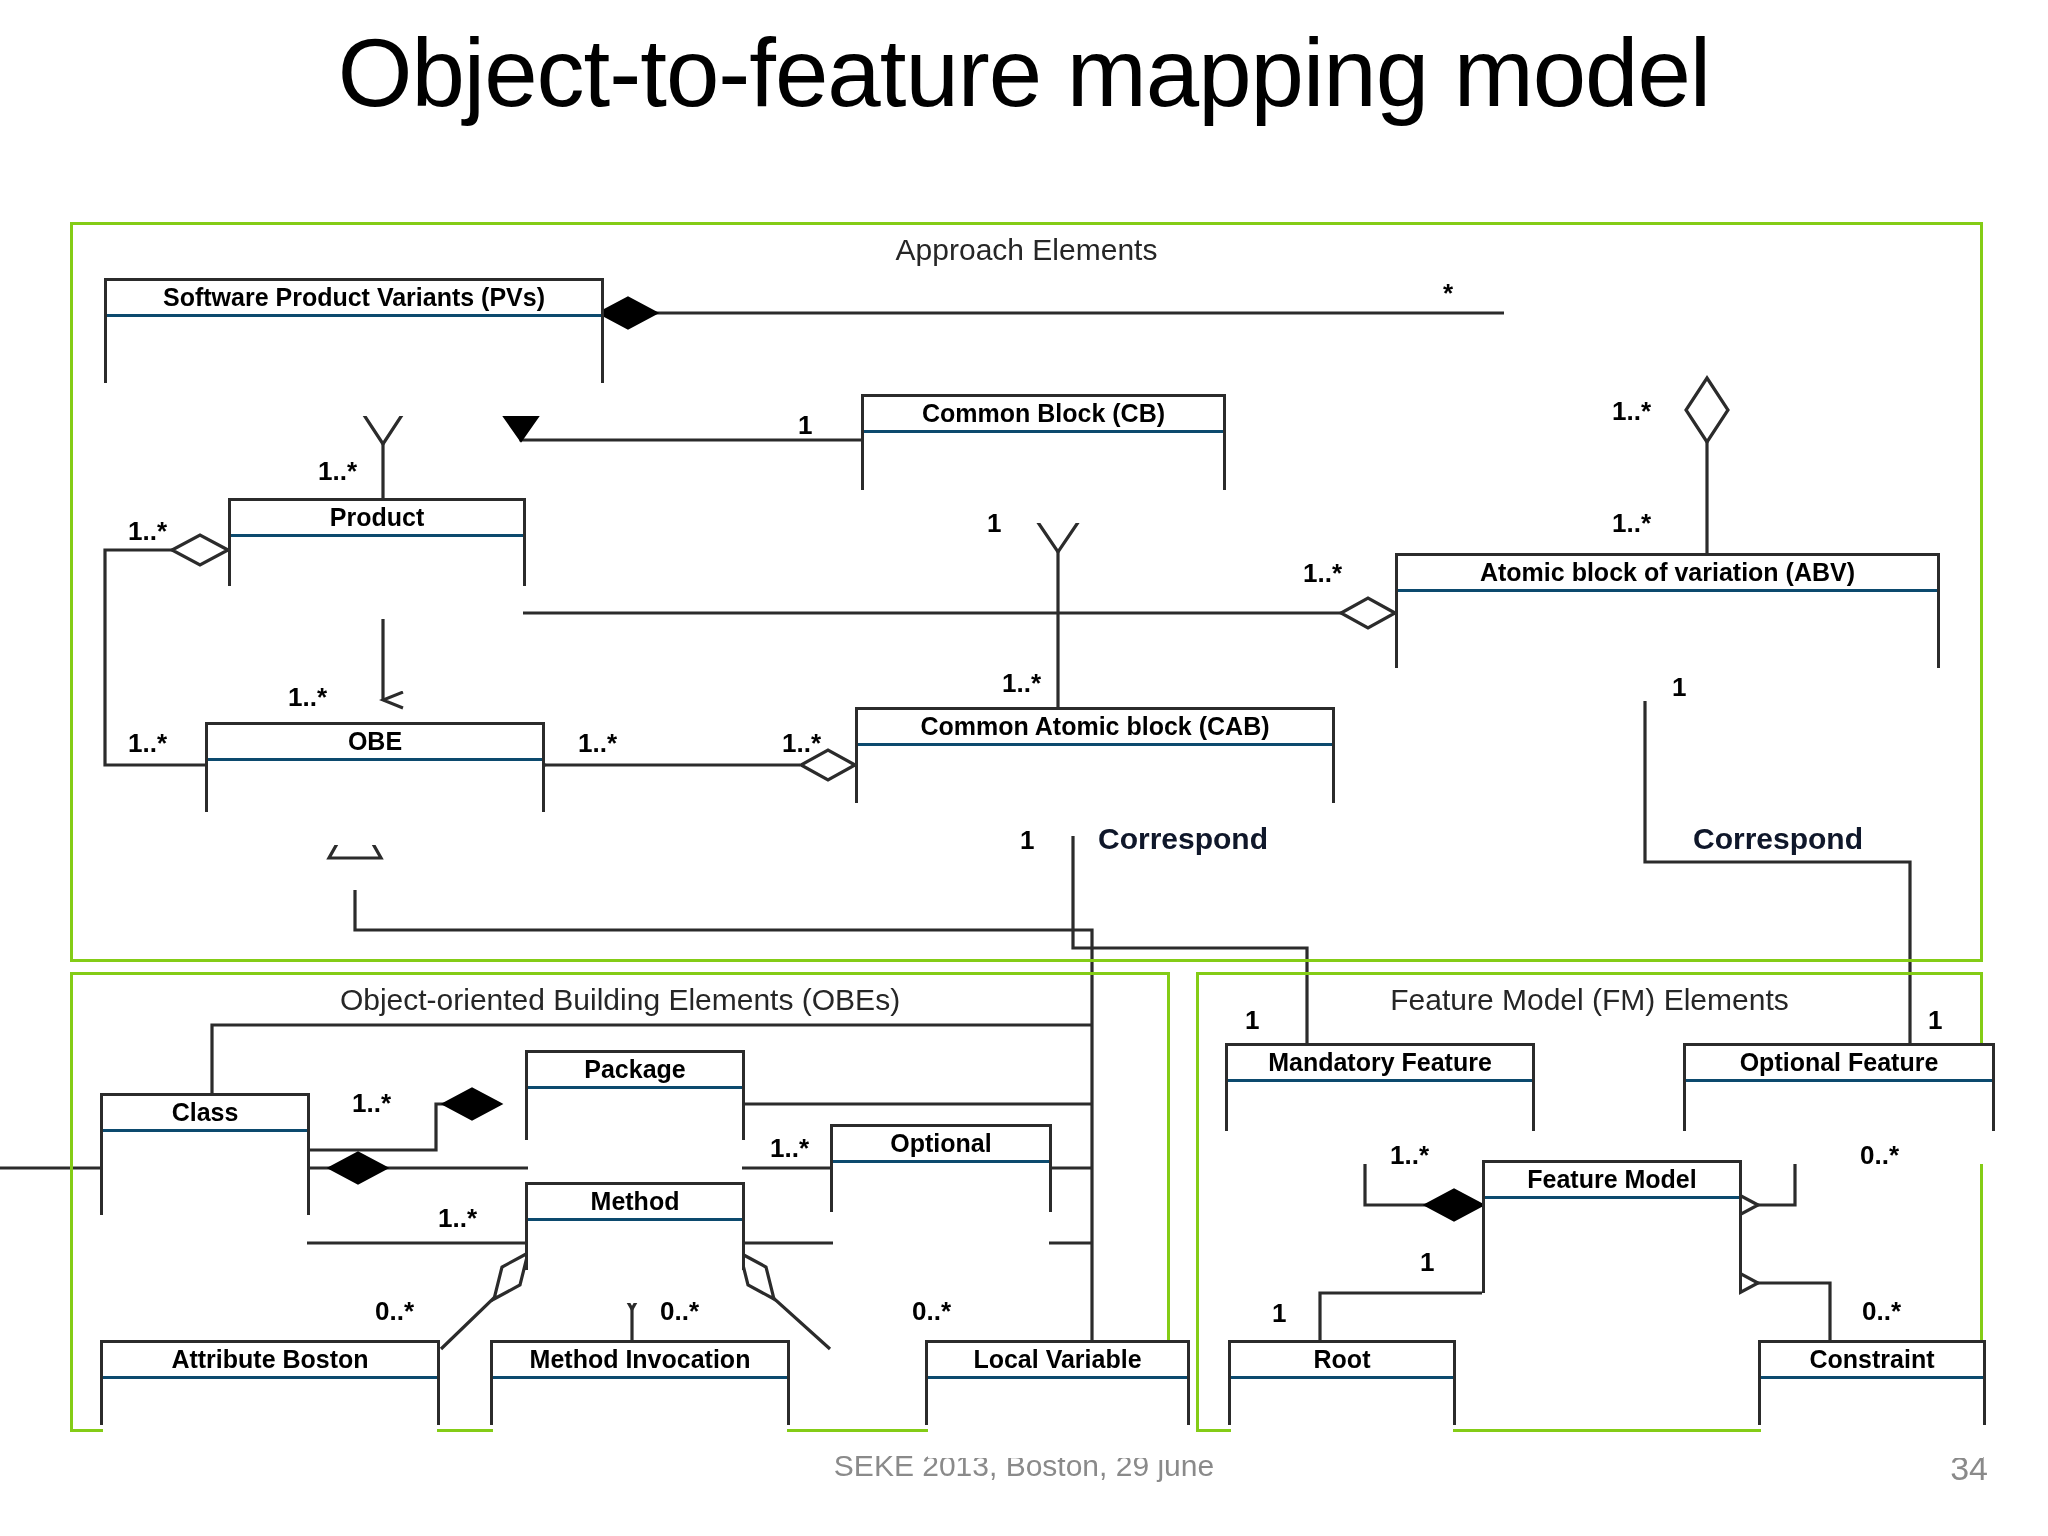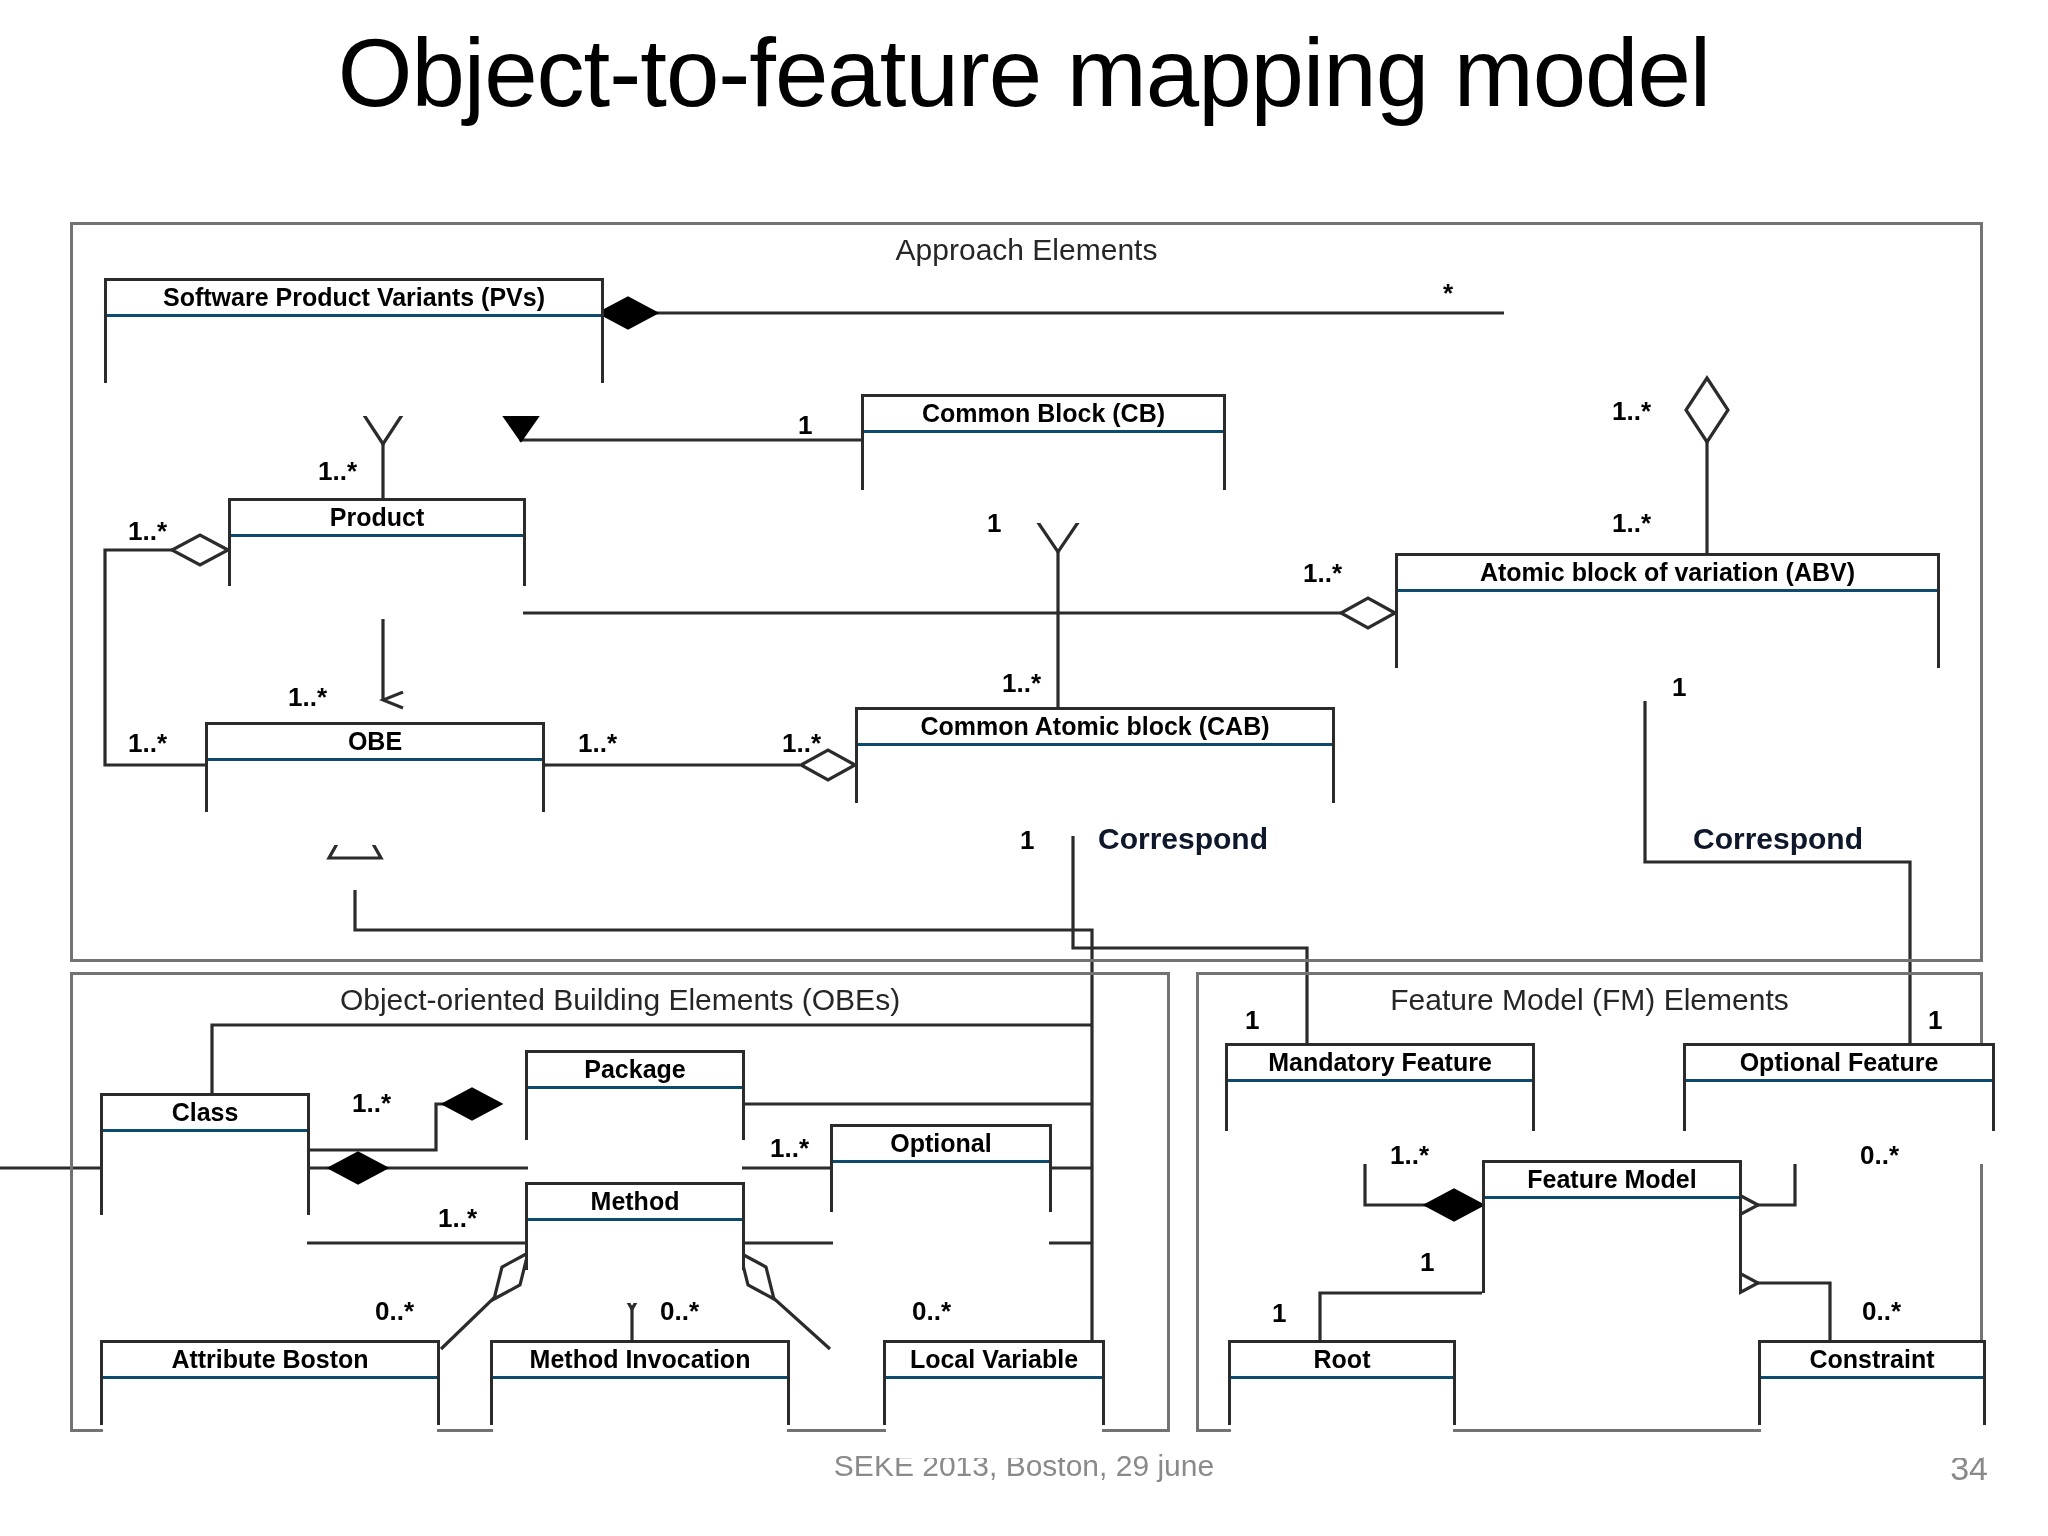--- a/index.html
+++ b/index.html
@@ -42,21 +42,21 @@
     position: absolute;
     left: 0;
     top: 0;
     width: 2048px;
     height: 1536px;
   }
 
   
   .panel {
     position: absolute;
-    border: 3px solid #737373;
+    border: 3px solid #84cc16;
     background: transparent;
     box-sizing: border-box;
   }
   .panel-title {
     position: absolute;
     top: 8px;
     left: 0;
     width: 100%;
     text-align: center;
     font-size: 30px;
@@ -292,21 +292,21 @@
   <div class="uml-class" style="left:100px; top:1340px; width:340px; height:85px;">
     <span class="cls-name">Attribute Boston</span>
     <span class="cls-body"></span>
   </div>
 
   <div class="uml-class" style="left:490px; top:1340px; width:300px; height:85px;">
     <span class="cls-name">Method Invocation</span>
     <span class="cls-body"></span>
   </div>
 
-  <div class="uml-class" style="left:883px; top:1340px; width:222px; height:85px;">
+  <div class="uml-class" style="left:925px; top:1340px; width:265px; height:85px;">
     <span class="cls-name">Local Variable</span>
     <span class="cls-body"></span>
   </div>
 
   <div class="uml-class" style="left:1225px; top:1043px; width:310px; height:88px;">
     <span class="cls-name">Mandatory Feature</span>
     <span class="cls-body"></span>
   </div>
 
   <div class="uml-class" style="left:1683px; top:1043px; width:312px; height:88px;">

